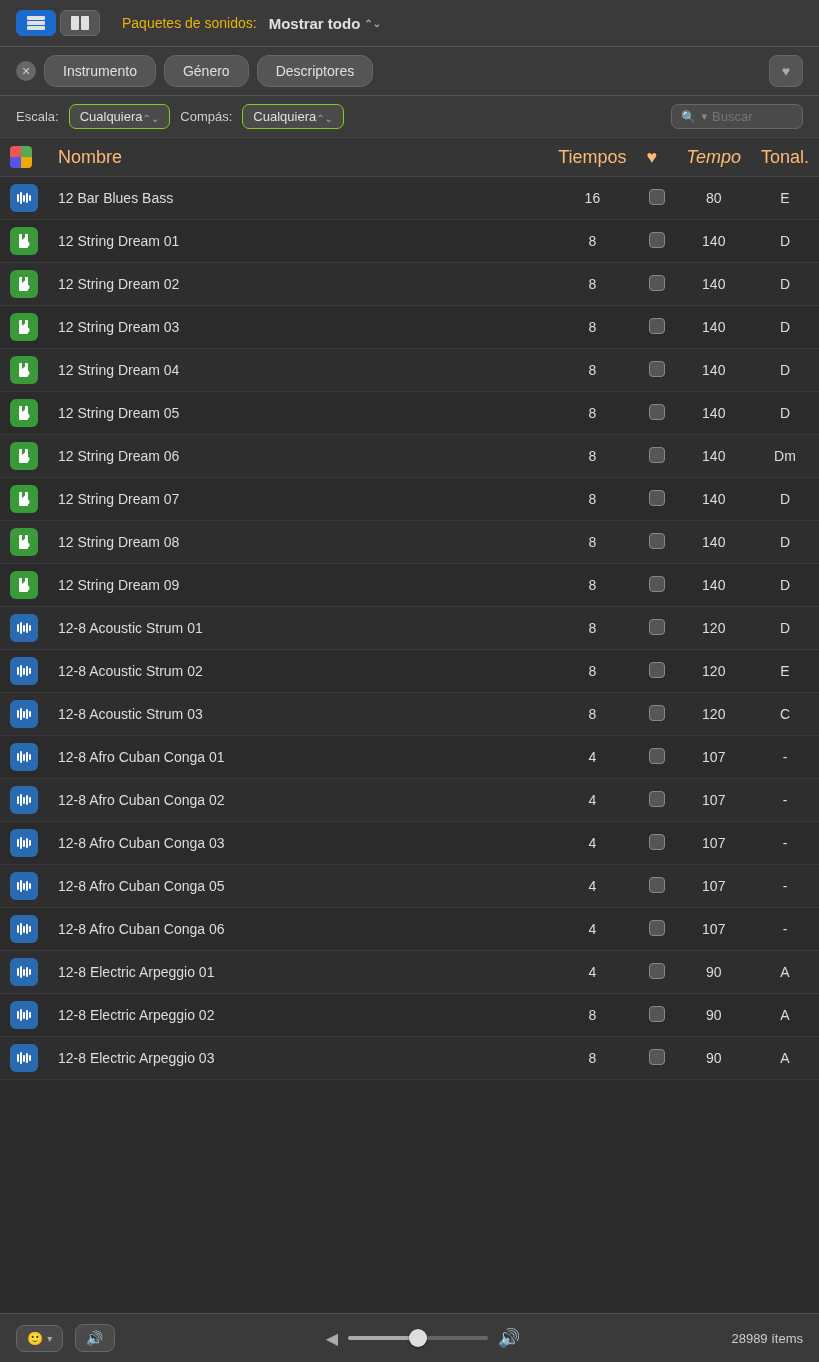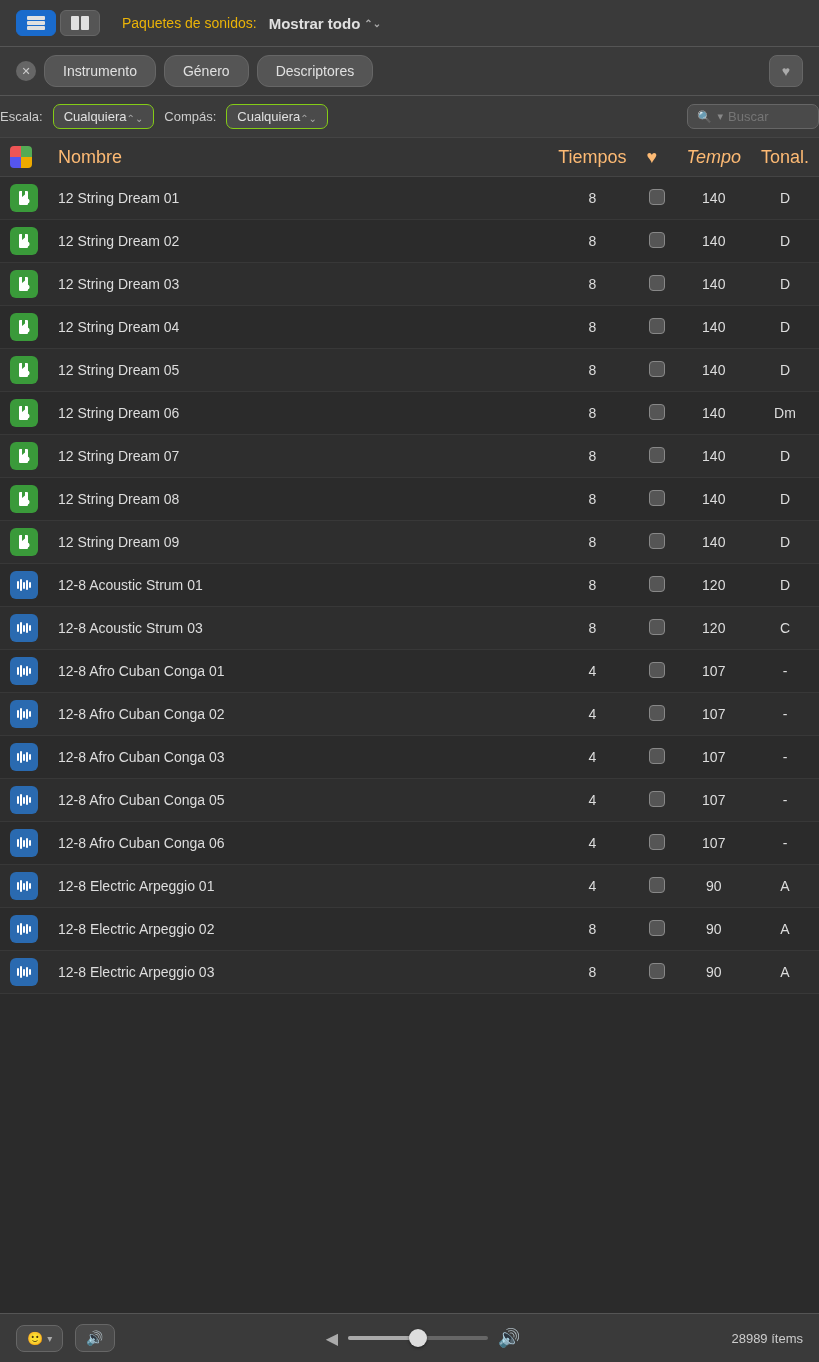--- a/index.html
+++ b/index.html
@@ -107,21 +107,21 @@
       cursor: pointer;
       font-size: 14px;
       color: #aaa;
       margin-left: auto;
     }
 
     
     .scale-row {
       background: #3a3a3a;
       border-bottom: 1px solid #444;
-      padding: 8px 0;
+      padding: 8px 16px;
       display: flex;
       align-items: center;
       gap: 10px;
     }
 
     .scale-label {
       color: #ccc;
       font-size: 13px;
     }
 
@@ -391,20 +391,38 @@
           </div>
         </th>
         <th>Nombre</th>
         <th class="center col-tiempos">Tiempos</th>
         <th class="center col-fav">♥</th>
         <th class="center col-tempo">Tempo</th>
         <th class="center col-tonal">Tonal.</th>
       </tr>
     </thead>
     <tbody id="table-body">
+    <tr>
+      <td>
+        <div class="row-icon icon-blue">
+          <svg width="16" height="16" viewBox="0 0 16 16" fill="white">
+                <rect x="1" y="4" width="2" height="8" rx="1"></rect>
+                <rect x="4" y="2" width="2" height="12" rx="1"></rect>
+                <rect x="7" y="5" width="2" height="7" rx="1"></rect>
+                <rect x="10" y="3" width="2" height="10" rx="1"></rect>
+                <rect x="13" y="5" width="2" height="6" rx="1"></rect>
+              </svg>
+        </div>
+      </td>
+      <td>12 Bar Blues Bass</td>
+      <td class="center">16</td>
+      <td class="center"><span class="fav-checkbox"></span></td>
+      <td class="center">80</td>
+      <td class="center">E</td>
+    </tr>
         <tr>
       <td>
         <div class="row-icon icon-green">
           <svg width="16" height="16" viewBox="0 0 16 16" fill="white">
                 <path d="M3 2a1 1 0 011-1h2v6l3-2.5V1h2a1 1 0 011 1v12a1 1 0 01-1 1H4a1 1 0 01-1-1V2z"></path>
                 <circle cx="6" cy="12" r="2.5" fill="white"></circle>
                 <circle cx="11" cy="11" r="2.5" fill="white"></circle>
               </svg>
         </div>
       </td>
@@ -552,20 +570,38 @@
                 <rect x="10" y="3" width="2" height="10" rx="1"></rect>
                 <rect x="13" y="5" width="2" height="6" rx="1"></rect>
               </svg>
         </div>
       </td>
       <td>12-8 Acoustic Strum 01</td>
       <td class="center">8</td>
       <td class="center"><span class="fav-checkbox"></span></td>
       <td class="center">120</td>
       <td class="center">D</td>
+    </tr>
+        <tr>
+      <td>
+        <div class="row-icon icon-blue">
+          <svg width="16" height="16" viewBox="0 0 16 16" fill="white">
+                <rect x="1" y="4" width="2" height="8" rx="1"></rect>
+                <rect x="4" y="2" width="2" height="12" rx="1"></rect>
+                <rect x="7" y="5" width="2" height="7" rx="1"></rect>
+                <rect x="10" y="3" width="2" height="10" rx="1"></rect>
+                <rect x="13" y="5" width="2" height="6" rx="1"></rect>
+              </svg>
+        </div>
+      </td>
+      <td>12-8 Acoustic Strum 02</td>
+      <td class="center">8</td>
+      <td class="center"><span class="fav-checkbox"></span></td>
+      <td class="center">120</td>
+      <td class="center">E</td>
     </tr>
         <tr>
       <td>
         <div class="row-icon icon-blue">
           <svg width="16" height="16" viewBox="0 0 16 16" fill="white">
                 <rect x="1" y="4" width="2" height="8" rx="1"></rect>
                 <rect x="4" y="2" width="2" height="12" rx="1"></rect>
                 <rect x="7" y="5" width="2" height="7" rx="1"></rect>
                 <rect x="10" y="3" width="2" height="10" rx="1"></rect>
                 <rect x="13" y="5" width="2" height="6" rx="1"></rect>

